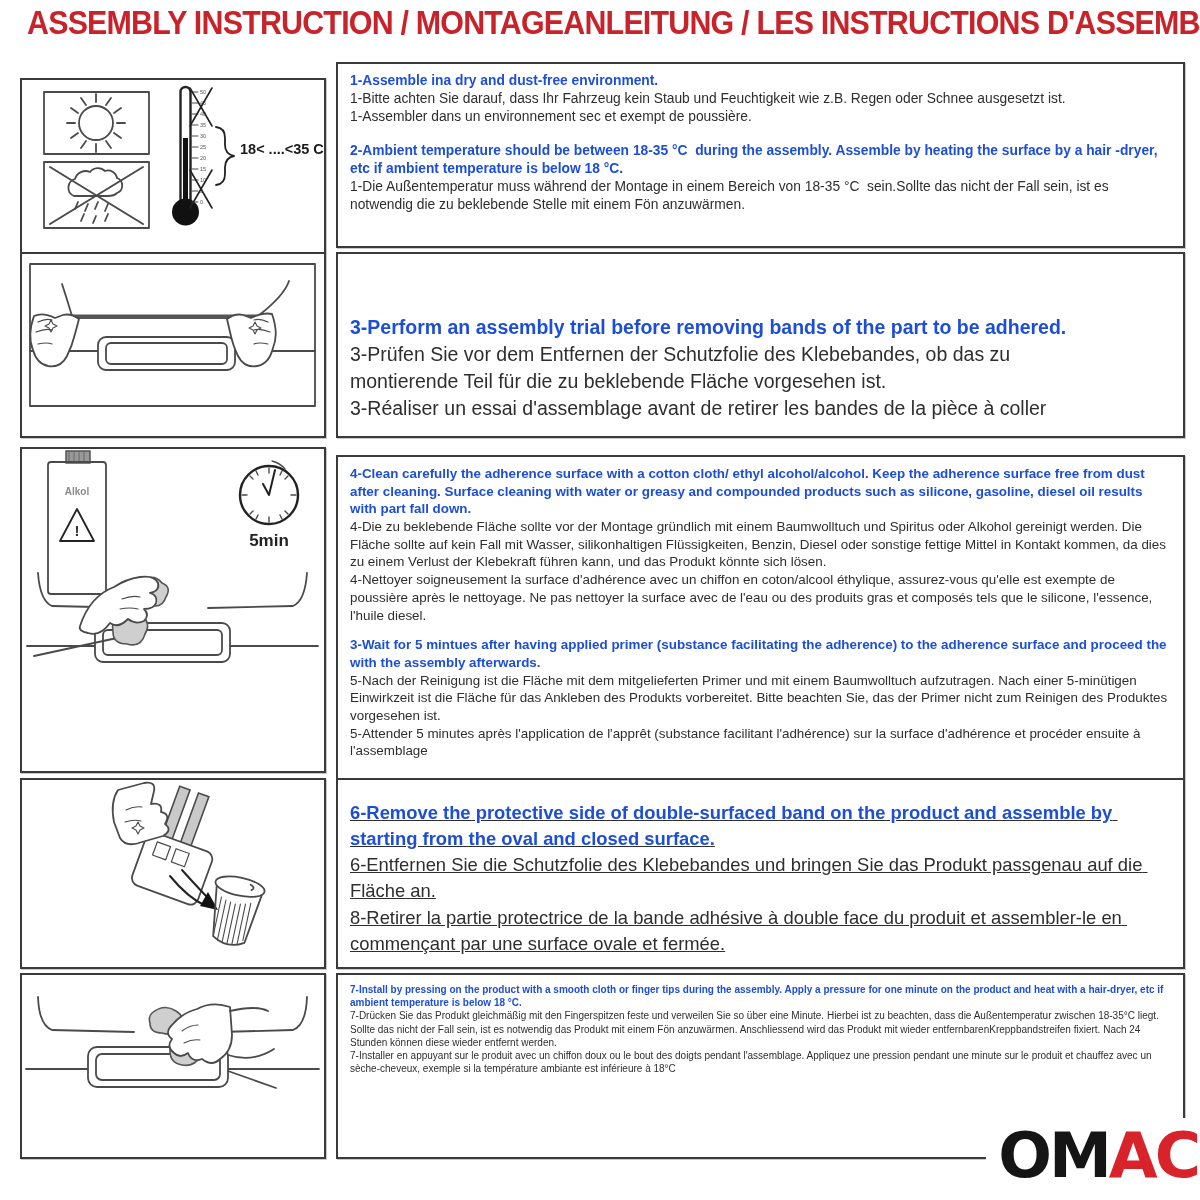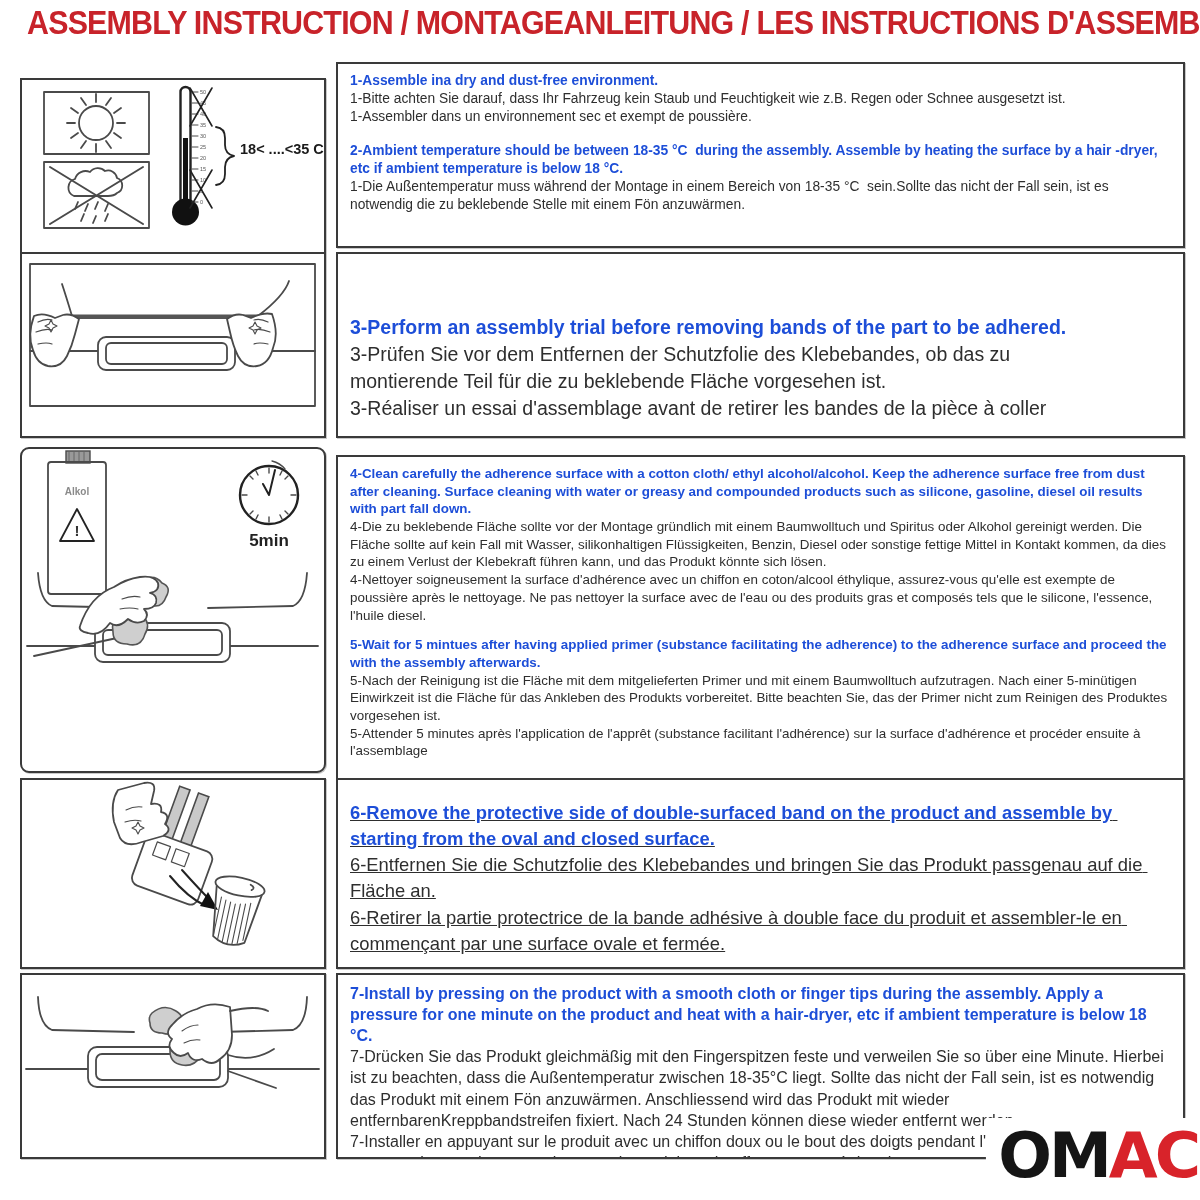--- a/index.html
+++ b/index.html
@@ -23,25 +23,25 @@
   }
   .illu{left:20px;width:306px;}
   .cell{left:336px;width:849px;padding:8px 12px 6px 12px;}
   .cell p{margin:0;white-space:pre-wrap;}
   .cell p.b{font-weight:bold;color:#1d4ed8;}
   .gap{height:16px;}
   
   #illu1{top:78px;height:186px;}   #cell1{top:62px;height:186px;font-size:13.8px;line-height:1.31;}
   #illu2{top:252px;height:186px;}  #cell2{top:252px;height:186px;font-size:19.5px;line-height:1.38;padding-top:60px;}
   #cell2 p{max-width:740px;}
-  #illu3{top:447px;height:326px;border-radius:9px;}  #cell3{top:447px;height:326px;font-size:13.4px;line-height:1.32;margin-top:8px;}
+  #illu3{top:447px;height:326px;}  #cell3{top:447px;height:326px;font-size:13.4px;line-height:1.32;margin-top:8px;}
   #cell3 .gap{height:12px;}
   #illu4{top:778px;height:191px;}  #cell4{top:778px;height:191px;font-size:18.4px;line-height:1.42;padding-top:20px;text-decoration:underline;}
   #cell4 p{max-width:800px;}
-  #illu5{top:973px;height:186px;}  #cell5{top:973px;height:186px;font-size:16px;line-height:1.32;}
+  #illu5{top:973px;height:186px;}  #cell5{top:973px;height:186px;font-size:10px;line-height:1.32;}
   svg{display:block;}
   svg text{font-family:"Liberation Sans",sans-serif;}
   .lineart{stroke:#4a4a4a;fill:none;stroke-width:1.8;stroke-linecap:round;stroke-linejoin:round;}
   .dark{stroke:#222;}
   .fillwhite{fill:#fff;}
   .cloth{fill:#cfcfcf;stroke:#555;stroke-width:1.6;}
   .logo{
     position:absolute;left:988px;top:1118px;width:208px;height:74px;
     background:#fff;display:flex;align-items:center;justify-content:flex-end;
     font-family:"DejaVu Sans",sans-serif;font-weight:bold;font-size:62px;
@@ -173,21 +173,21 @@
       <path d="M58,177 Q68,147 92,138 Q104,130 118,128 Q132,126 136,134 Q138,142 128,144 Q136,146 134,154 Q132,160 122,160 Q128,166 122,172 Q114,176 106,170 Q96,180 88,174 Q78,188 66,184 Q56,182 58,177 Z" class="lineart fillwhite"></path>
       <path d="M100,150 q10,-4 18,-2 M98,160 q10,-2 18,0" class="lineart" style="stroke-width:1.1"></path>
     </g>
   </svg>
 </div>
 <div class="box cell" id="cell3">
   <p class="b">4-Clean carefully the adherence surface with a cotton cloth/ ethyl alcohol/alcohol. Keep the adherence surface free from dust after cleaning. Surface cleaning with water or greasy and compounded products such as silicone, gasoline, diesel oil results with part fall down.</p>
   <p>4-Die zu beklebende Fläche sollte vor der Montage gründlich mit einem Baumwolltuch und Spiritus oder Alkohol gereinigt werden. Die Fläche sollte auf kein Fall mit Wasser, silikonhaltigen Flüssigkeiten, Benzin, Diesel oder sonstige fettige Mittel in Kontakt kommen, da dies zu einem Verlust der Klebekraft führen kann, und das Produkt könnte sich lösen.</p>
   <p>4-Nettoyer soigneusement la surface d'adhérence avec un chiffon en coton/alcool éthylique, assurez-vous qu'elle est exempte de poussière après le nettoyage. Ne pas nettoyer la surface avec de l'eau ou des produits gras et composés tels que le silicone, l'essence, l'huile diesel.</p>
   <div class="gap"></div>
-  <p class="b">5-Wait for 5 mintues after having applied primer (substance facilitating the adherence) to the adherence surface and proceed the with the assembly afterwards.</p>
+  <p class="b">3-Wait for 5 mintues after having applied primer (substance facilitating the adherence) to the adherence surface and proceed the with the assembly afterwards.</p>
   <p>5-Nach der Reinigung ist die Fläche mit dem mitgelieferten Primer und mit einem Baumwolltuch aufzutragen. Nach einer 5-minütigen Einwirkzeit ist die Fläche für das Ankleben des Produkts vorbereitet. Bitte beachten Sie, das der Primer nicht zum Reinigen des Produktes vorgesehen ist.</p>
   <p>5-Attender 5 minutes après l'application de l'apprêt (substance facilitant l'adhérence) sur la surface d'adhérence et procéder ensuite à l'assemblage</p>
 </div>
 
 <div class="box illu" id="illu4">
   <svg width="302" height="187" viewBox="0 0 302 187">
 
     <g transform="rotate(20 150 80)">
       <rect x="132" y="8" width="11" height="62" fill="#c9c9c9" stroke="#4a4a4a" stroke-width="1.6"></rect>
       <rect x="152" y="8" width="11" height="62" fill="#c9c9c9" stroke="#4a4a4a" stroke-width="1.6"></rect>
@@ -211,21 +211,21 @@
       <ellipse cx="212" cy="106" rx="25" ry="9" class="fillwhite"></ellipse>
       <path d="M222,102 q6,2 2,5"></path>
       <path d="M189,110 L196,160 Q212,170 228,160 L235,110"></path>
       <path d="M196,120 v38 M201,122 v40 M206,123 v41 M211,124 v41 M216,123 v41 M221,122 v40 M226,120 v38" style="stroke-width:1.1"></path>
     </g>
   </svg>
 </div>
 <div class="box cell" id="cell4">
   <p class="b">6-Remove the protective side of double-surfaced band on the product and assemble by starting from the oval and closed surface.</p>
   <p>6-Entfernen Sie die Schutzfolie des Klebebandes und bringen Sie das Produkt passgenau auf die Fläche an.</p>
-  <p>6-Retirer la partie protectrice de la bande adhésive à double face du produit et assembler-le en commençant par une surface ovale et fermée.</p>
+  <p>8-Retirer la partie protectrice de la bande adhésive à double face du produit et assembler-le en commençant par une surface ovale et fermée.</p>
 </div>
 
 <div class="box illu" id="illu5">
   <svg width="302" height="182" viewBox="0 0 302 182">
     <g class="lineart">
       <path d="M16,22 Q17,50 30,55 L112,57"></path>
       <path d="M285,22 Q284,50 271,55 L198,57"></path>
       <path d="M4,94 L297,94"></path>
     </g>
     <rect x="66" y="72" width="140" height="40" rx="9" class="lineart fillwhite"></rect>

